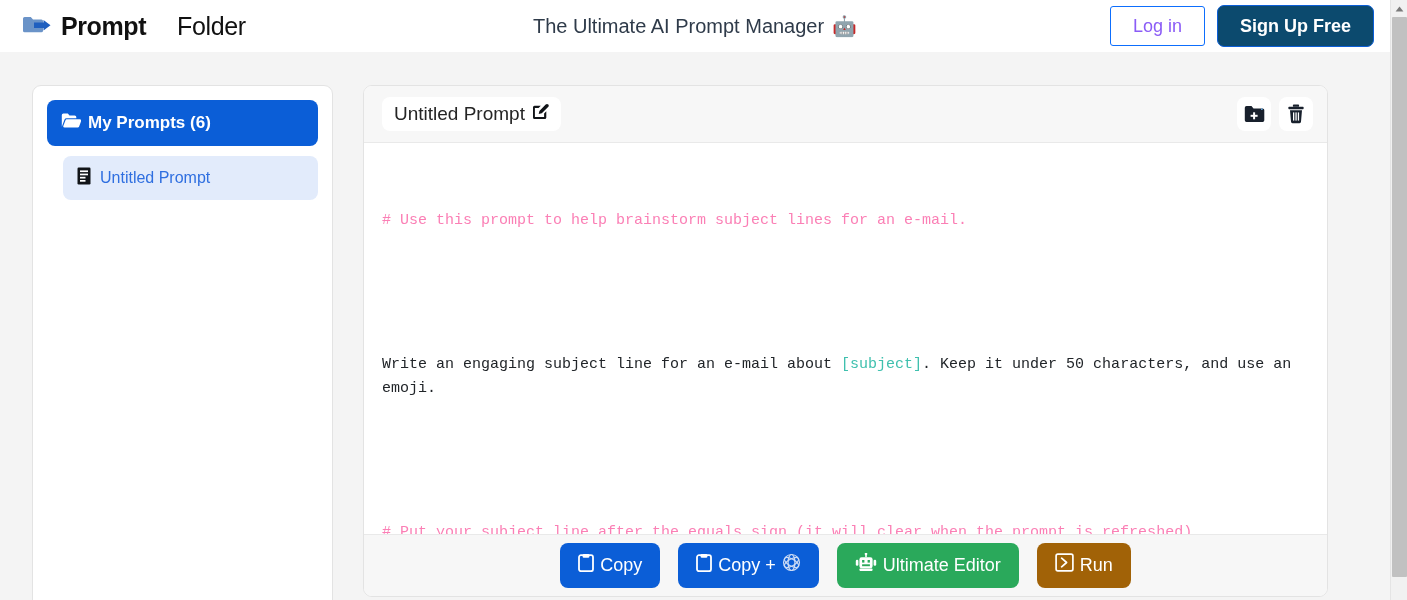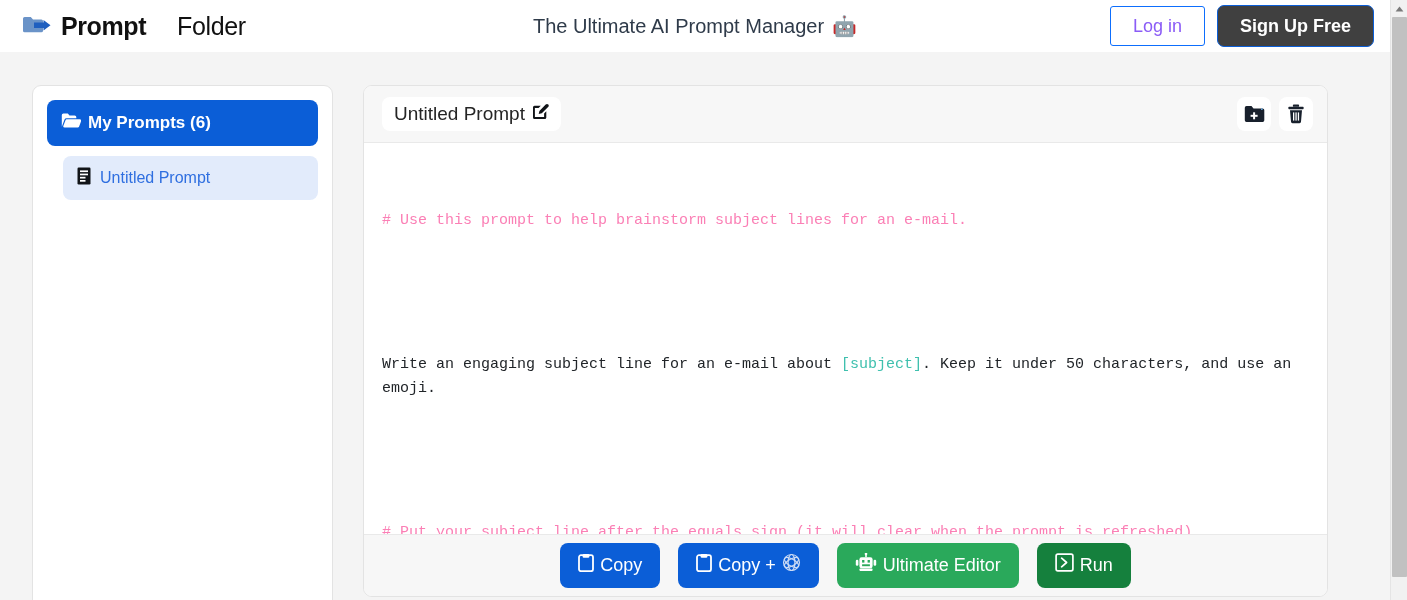--- a/index.html
+++ b/index.html
@@ -54,21 +54,21 @@
     color: #8b5cf6;
     border: 1px solid #0d6efd;
     border-radius: 3px;
     font-size: 18px;
     padding: 8px 22px;
     cursor: pointer;
     font-family: inherit;
     line-height: 1.25;
   }
   .btn-signup {
-    background: #404040;
+    background: #0c4a6e;
     color: #ffffff;
     border: 1px solid #0b5ed7;
     border-radius: 7px;
     font-size: 18px; font-weight: bold;
     padding: 9px 22px;
     cursor: pointer;
     font-family: inherit;
     line-height: 1.25;
   }
 
@@ -181,21 +181,21 @@
     font-size: 18px;
     color: #ffffff;
     padding: 10px 18px;
     cursor: pointer;
     font-family: inherit;
     white-space: nowrap;
     line-height: 1.2;
   }
   .act.blue  { background: #0b5ed7; }
   .act.green { background: #2aa95b; }
-  .act.red   { background: #15803d; }
+  .act.red   { background: #a16207; }
 
   
   .scrollbar {
     position: absolute;
     top: 0; right: 0;
     width: 17px; height: 600px;
     background: #f1f1f1;
     border-left: 1px solid #e4e4e4;
   }
   .sb-up {

